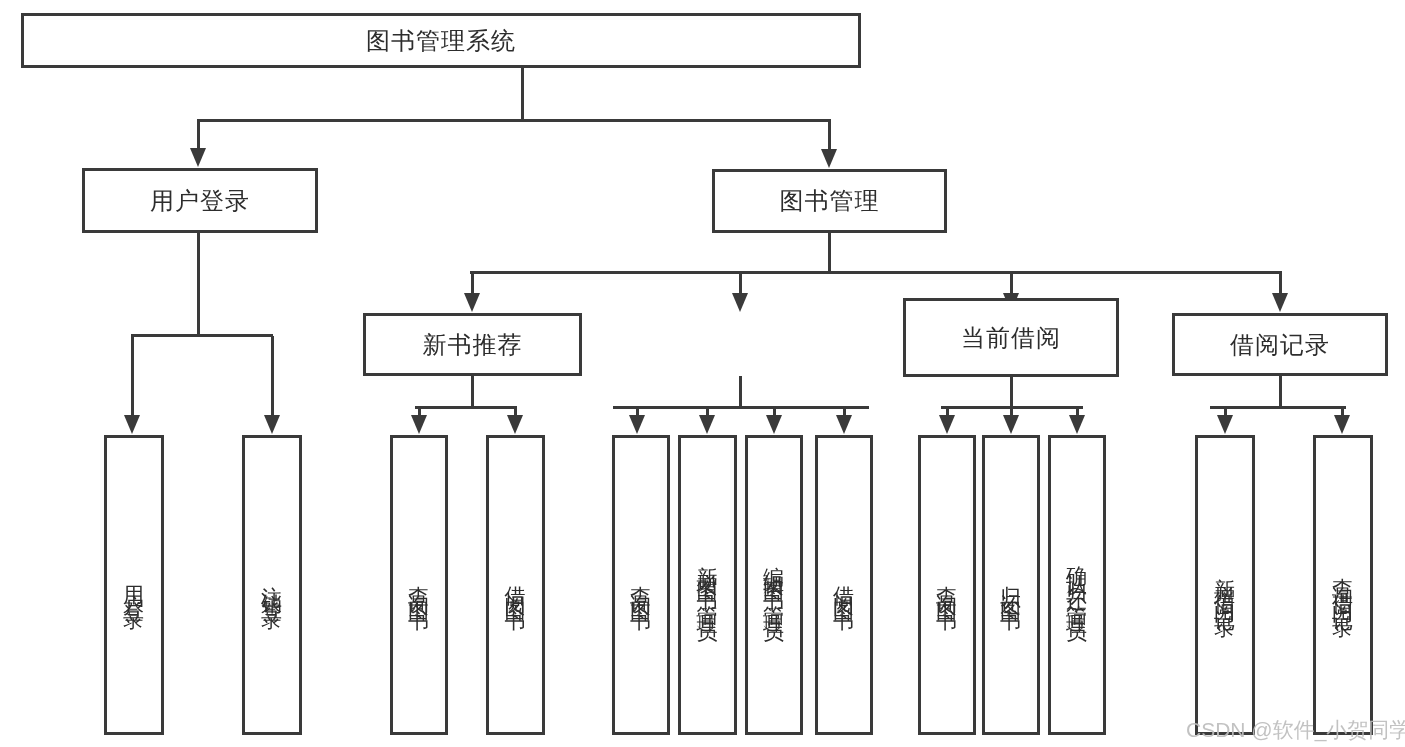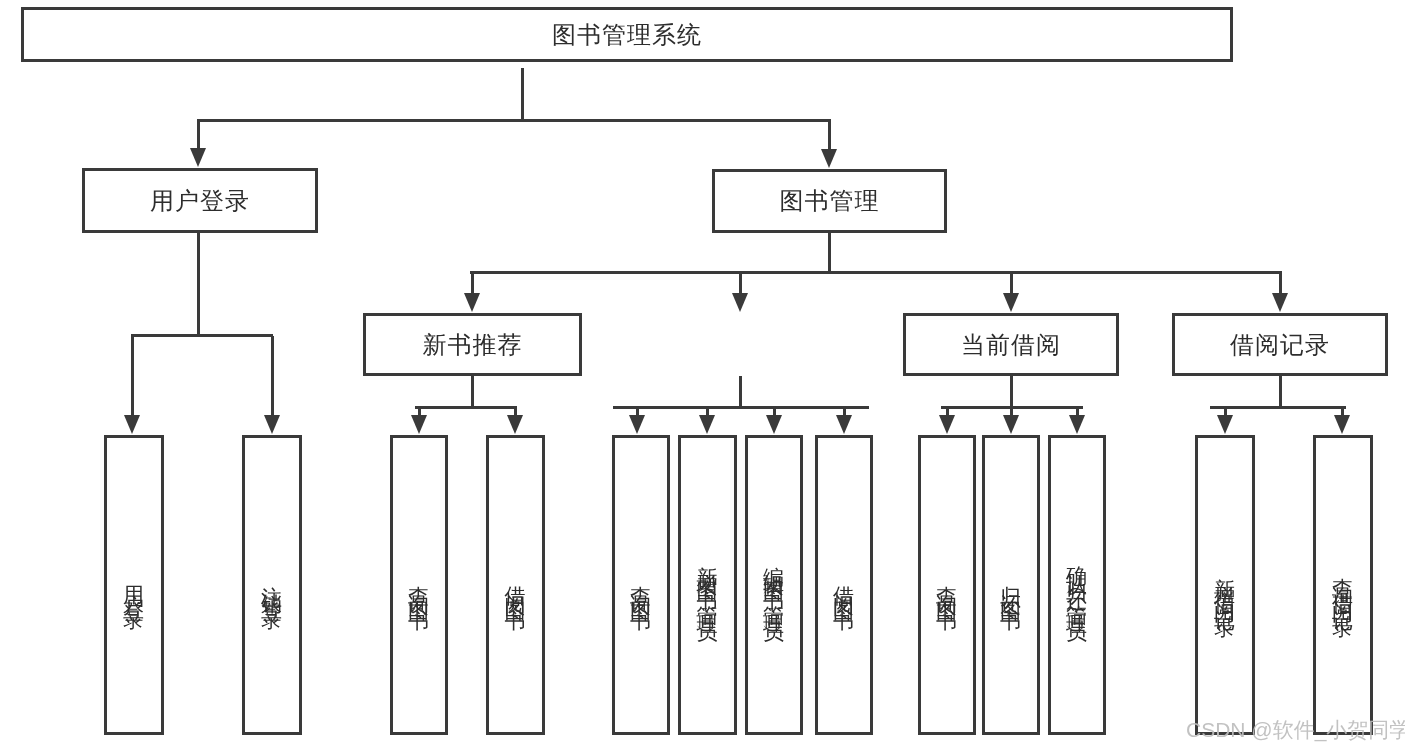--- a/index.html
+++ b/index.html
@@ -51,35 +51,35 @@
     position:absolute;left:1186px;top:716px;
     font-size:21px;color:var(--wm,#bdbdbd);
     z-index:5;white-space:nowrap;opacity:.92;
   }
 </style>
 </head>
 <body>
 
 <div id="stage">
 
-  <div class="box hbox" style="left:21px;top:7px;width:1212px;height:55px">
+  <div class="box hbox" style="left:21px;top:13px;width:840px;height:55px">
     <span class="lbl">图书管理系统</span>
   </div>
 
   <div class="box hbox" style="left:82px;top:168px;width:236px;height:65px">
     <span class="lbl">用户登录</span>
   </div>
   <div class="box hbox" style="left:363px;top:313px;width:219px;height:63px">
     <span class="lbl">新书推荐</span>
   </div>
 
   <div class="box hbox" style="left:712px;top:169px;width:235px;height:64px">
     <span class="lbl">图书管理</span>
   </div>
-  <div class="box hbox" style="left:903px;top:313px;width:216px;height:63px">
+  <div class="box hbox" style="left:903px;top:298px;width:216px;height:79px">
     <span class="lbl">当前借阅</span>
   </div>
   <div class="box hbox" style="left:1172px;top:313px;width:216px;height:63px">
     <span class="lbl">借阅记录</span>
   </div>
 
   <div class="box vbox" style="left:104px;top:435px;width:60px;height:300px">
     <span class="vlbl">用户登录</span>
   </div>
   <div class="box vbox" style="left:242px;top:435px;width:60px;height:300px">

